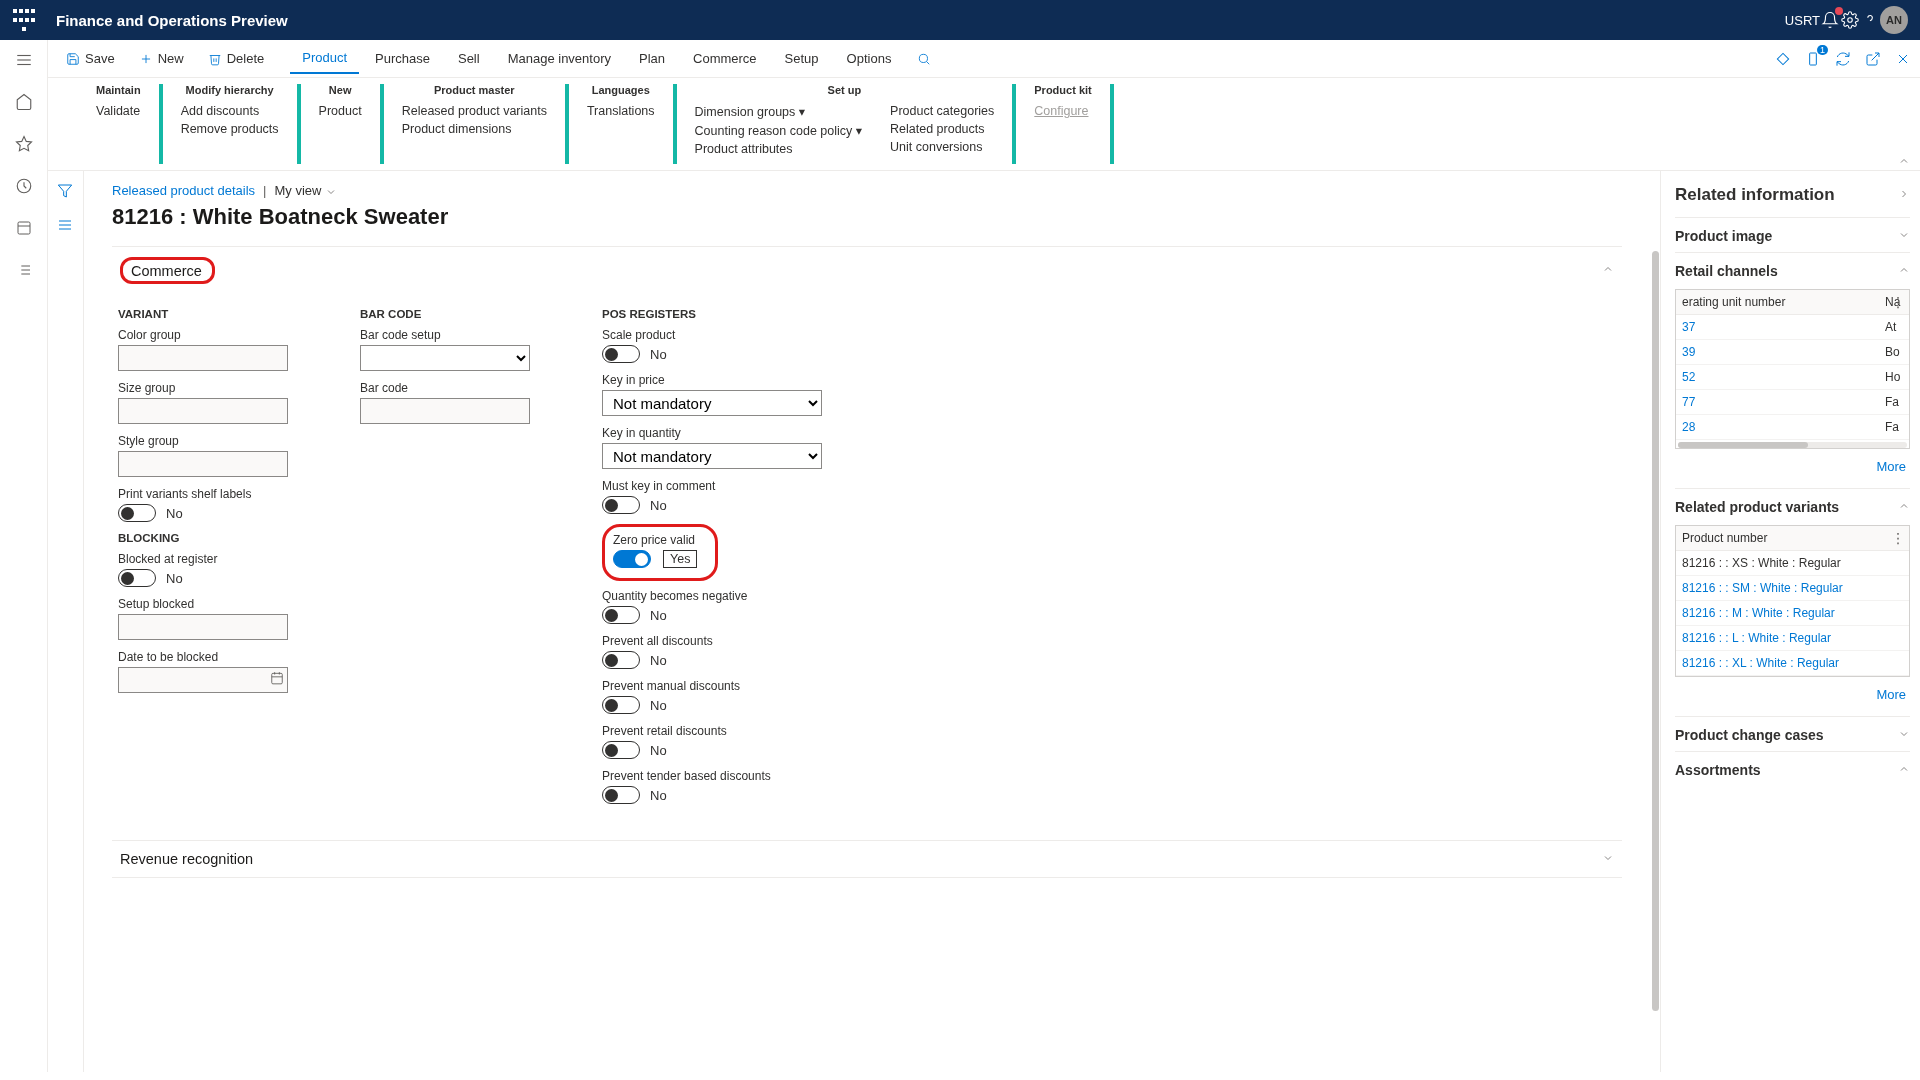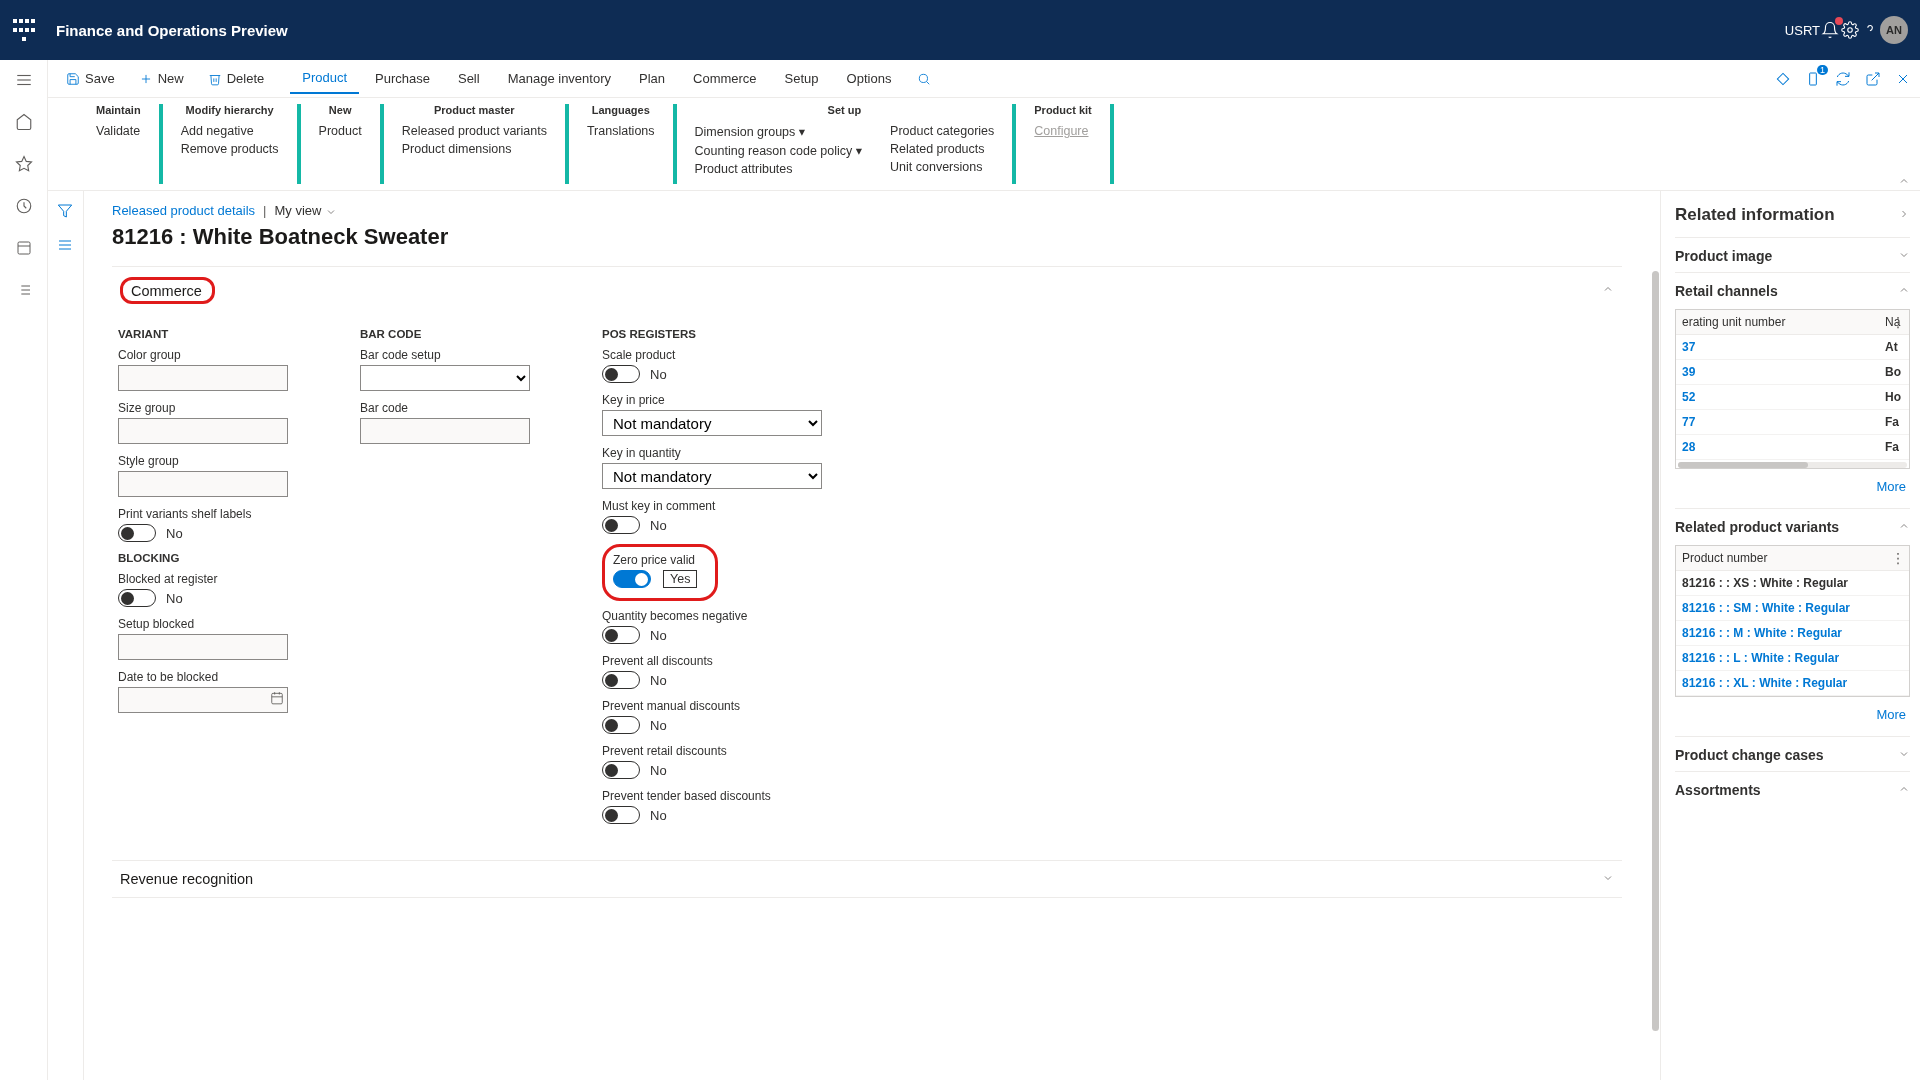--- a/index.html
+++ b/index.html
@@ -1,18 +1,18 @@
 <!DOCTYPE html>
 <html><head>
 <meta charset="utf-8">
 <style>
   * { box-sizing: border-box; }
   body { margin:0; font-family: "Segoe UI", Tahoma, sans-serif; font-size:13px; color:#323130; background:#fff; overflow:hidden; width:1920px; height:1080px;}
   
-  .topbar { background:#0e2c54; color:#fff; height:60px; display:flex; align-items:center; padding:0 12px;}
+  .topbar { background:#0e2c54; color:#fff; height:40px; display:flex; align-items:center; padding:0 12px;}
   .topbar .waffle { width:24px; height:24px; display:flex; flex-wrap:wrap; gap:2px; align-items:center; justify-content:center; margin-right:20px; cursor:pointer;}
   .topbar .waffle span { width:4px; height:4px; background:#fff; display:block;}
   .topbar .title { font-size:15px; font-weight:600;}
   .topbar .search { margin-left:auto; margin-right:auto; width:470px; height:30px; background:#2a4a78; border-radius:3px; display:flex; align-items:center; padding:0 10px; color:#cfd8e3;}
   .topbar .search svg{width:14px;height:14px;margin-right:8px; stroke:#cfd8e3;}
   .topbar .search input { flex:1; border:none; background:transparent; color:#cfd8e3; font-size:13px; outline:none;}
   .topbar .right { display:flex; align-items:center; margin-left:auto;}
   .topbar .right .icon-btn { width:20px; height:20px; display:flex; align-items:center; justify-content:center; cursor:pointer; color:#fff;}
   .topbar .avatar { width:28px;height:28px;border-radius:50%; background:#a19f9d; color:#2a2a2a; display:flex; align-items:center; justify-content:center; font-size:11px; font-weight:600;}
   .topbar .company { font-size:13px; }
@@ -87,21 +87,21 @@
   .rightpanel { width:260px; border-left:1px solid #edebe9; padding:8px 10px 0 14px; overflow:auto; flex-shrink:0;}
   .rp-title { font-size:17px; font-weight:600; margin:6px 0 12px 0; display:flex; align-items:center;}
   .rp-title .chev{margin-left:auto;color:#605e5c;}
   .rp-section { border-top:1px solid #edebe9; padding:10px 0 8px 0;}
   .rp-section .rp-head { display:flex; align-items:center; font-size:14px; font-weight:600; cursor:pointer;}
   .rp-section .rp-head .chev{margin-left:auto;color:#605e5c;}
   .rp-grid { margin-top:10px; border:1px solid #d2d0ce; font-size:12px; position:relative;}
   .rp-grid .gh { display:flex; border-bottom:1px solid #edebe9; background:#faf9f8;}
   .rp-grid .gh div{ padding:5px 6px; flex:1; white-space:nowrap; overflow:hidden;}
   .rp-grid .gr { display:flex; border-bottom:1px solid #f3f2f1;}
-  .rp-grid .gr div{ padding:5px 6px; flex:1; white-space:nowrap; overflow:hidden;font-weight:bold;}
+  .rp-grid .gr div{ padding:5px 6px; flex:1; white-space:nowrap; overflow:hidden;}
   .rp-grid .gr .lk{color:#0078d4; cursor:pointer;}
   .rp-more { text-align:right; color:#0078d4; font-size:13px; margin:10px 4px 6px 0; cursor:pointer;}
   .rp-scroll { height:6px; background:#edebe9; margin:2px 2px 0 2px; border-radius:3px; position:relative;}
   .rp-scroll .thumb{position:absolute;left:0;top:0;height:6px;width:130px;background:#c8c6c4;border-radius:3px;}
   .dots3 { position:absolute; right:4px; top:4px; color:#605e5c; cursor:pointer; font-size:14px;}
 
   svg { stroke-width:1.5; }
   .chev-svg{width:12px;height:12px;}
 </style>
 </head>
@@ -267,21 +267,21 @@
     <div class="ribbon">
       <div class="group">
         <div class="g-title">Maintain</div>
         <div class="g-links">
             <div>Validate</div>
           </div>
       </div>
       <div class="group">
         <div class="g-title">Modify hierarchy</div>
         <div class="g-links">
-          <div>Add negative</div>
+          <div>Add discounts</div>
           <div>Remove products</div>
         </div>
       </div>
       <div class="group">
         <div class="g-title">New</div>
         <div class="g-links">
             <div>Product</div>
           </div>
       </div>
       <div class="group">

